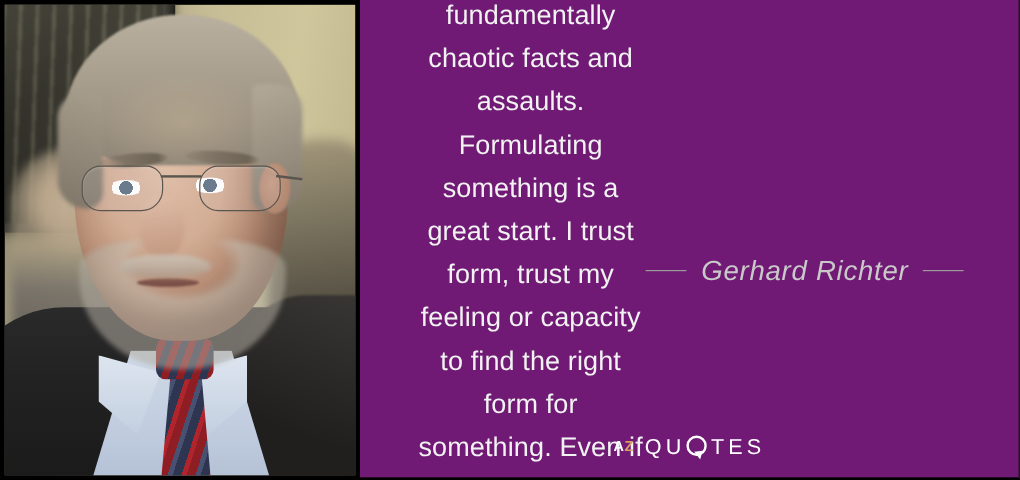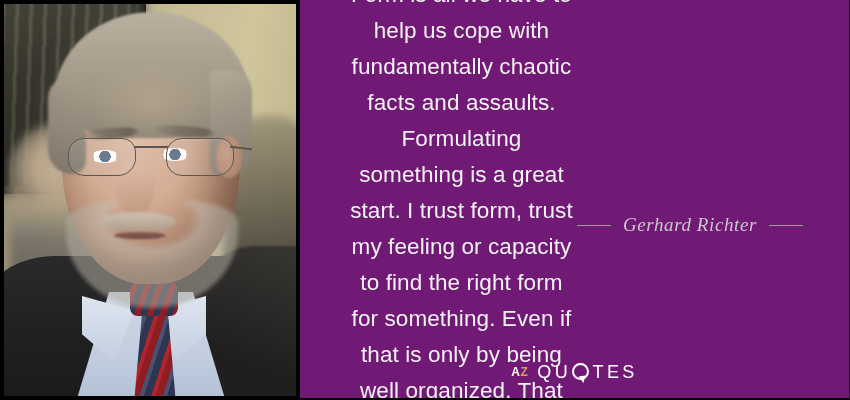--- a/index.html
+++ b/index.html
@@ -334,23 +334,23 @@
     width: 100%;
   }
   .attr-rule {
     display: block;
     width: 34px;
     height: 1px;
     background: #9b9b9b;
   }
   .attr-name {
     color: #c9c9c9;
-    font-family: Liberation Serif, serif;
+    font-family: Liberation Sans, sans-serif;
     font-style: italic;
-    font-size: 19px;
+    font-size: 23px;
     letter-spacing: .6px;
     white-space: nowrap;
   }
 
   .brand {
     position: absolute;
     left: 0; right: 0;
     bottom: 17px;
     display: flex;
     align-items: center;

